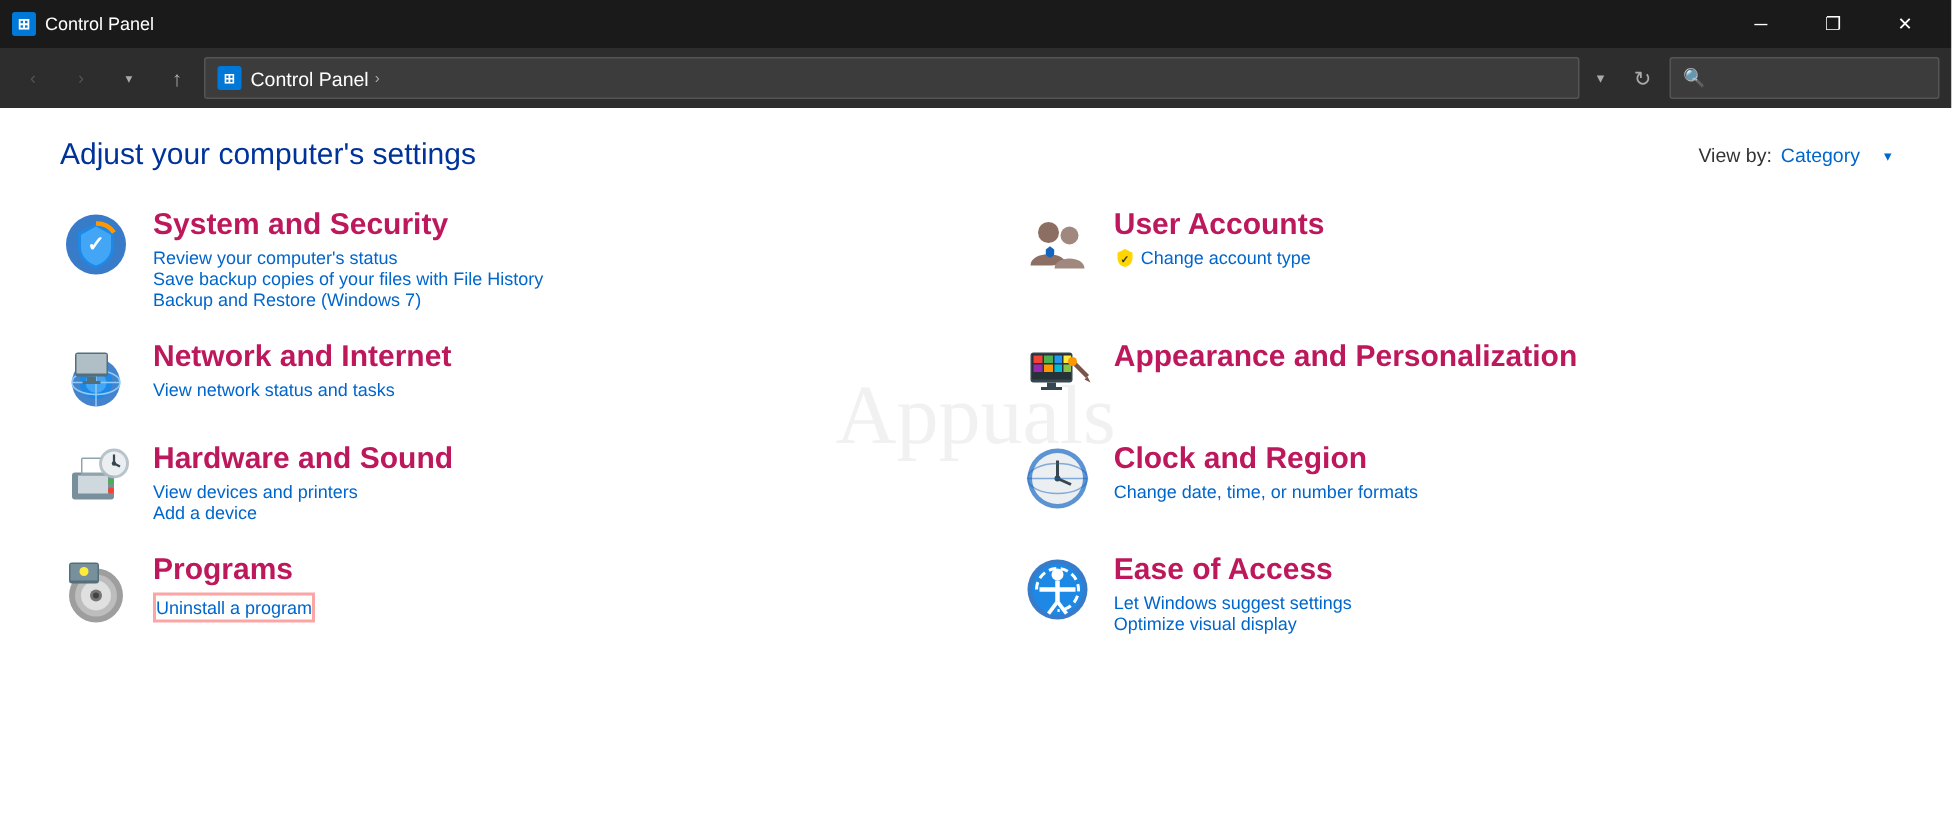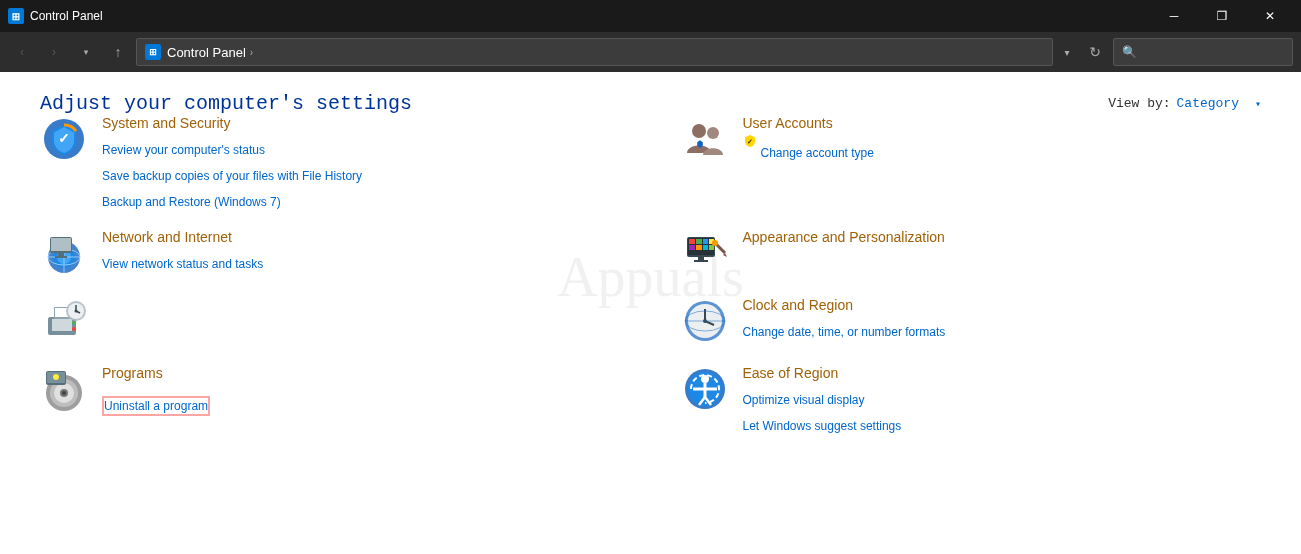--- a/index.html
+++ b/index.html
@@ -94,21 +94,21 @@
 
     
     .main-content {
       background: #fff;
       padding: 20px 40px 20px 40px;
       height: calc(554px - 72px);
       overflow-y: auto;
     }
     .page-header {
       display: flex; align-items: center; justify-content: space-between;
-      font-family: Liberation Mono, monospace;
+      margin-bottom: 24px;
     }
     .page-title {
       font-size: 20px; color: #003399; font-weight: 300;
     }
     .view-by {
       display: flex; align-items: center; gap: 6px;
       font-size: 13px; color: #333; justify-content: space-between;
     }
     .view-by-label { color: #333; }
     .view-by-value {
@@ -129,27 +129,27 @@
       margin-bottom: 20px;
       gap: 14px;
     }
     .category-icon {
       width: 48px; height: 48px;
       flex-shrink: 0;
       display: flex; align-items: center; justify-content: center;
     }
     .category-content { flex: 1; }
     .category-title {
-      font-size: 14px; color: #a16207; font-weight: 400;
+      font-size: 20px; color: #be185d; font-weight: 700;
       cursor: pointer; text-decoration: none;
       display: block; margin-bottom: 3px;
     }
     .category-link {
       font-size: 12px; color: #0066cc;
-      display: block; cursor: pointer; margin-top: 12px;
+      display: block; cursor: pointer; margin-top: 0;
     }
     .category-link.highlighted {
       display: inline-block;
       border: 2px solid #fca5a5;
       padding: 1px 0;
     }
 
     
     .watermark {
       position: fixed;
@@ -314,20 +314,25 @@
           <rect x="14" y="10" width="16" height="12" rx="1" fill="#90a4ae"></rect>
           <rect x="15" y="11" width="14" height="9" fill="#fff"></rect>
 
           <circle cx="36" cy="14" r="10" fill="#b0bec5" opacity="0.9"></circle>
           <circle cx="36" cy="14" r="8" fill="#eceff1"></circle>
           <circle cx="36" cy="14" r="1.5" fill="#37474f"></circle>
           <line x1="36" y1="14" x2="36" y2="8" stroke="#37474f" stroke-width="1.5"></line>
           <line x1="36" y1="14" x2="40" y2="16" stroke="#37474f" stroke-width="1.5"></line>
         </svg>
       </div>
+      <div class="category-content">
+        <a class="category-title">Hardware and Sound</a>
+        <a class="category-link">View devices and printers</a>
+        <a class="category-link">Add a device</a>
+      </div>
     </div>
 
     <div class="category-item">
       <div class="category-icon">
         <svg width="48" height="48" viewBox="0 0 48 48">
           <circle cx="24" cy="24" r="20" fill="#1565c0" opacity="0.7"></circle>
           <circle cx="24" cy="24" r="17" fill="#eceff1"></circle>
           <circle cx="24" cy="24" r="2" fill="#37474f"></circle>
           <line x1="24" y1="24" x2="24" y2="12" stroke="#37474f" stroke-width="2"></line>
           <line x1="24" y1="24" x2="33" y2="28" stroke="#37474f" stroke-width="2"></line>
@@ -374,23 +379,23 @@
           <circle cx="24" cy="14" r="4" fill="white"></circle>
           <line x1="24" y1="18" x2="24" y2="32" stroke="white" stroke-width="3"></line>
           <line x1="12" y1="24" x2="36" y2="24" stroke="white" stroke-width="3"></line>
           <line x1="24" y1="32" x2="18" y2="40" stroke="white" stroke-width="2.5"></line>
           <line x1="24" y1="32" x2="30" y2="40" stroke="white" stroke-width="2.5"></line>
 
           <path d="M10 24 A14 14 0 1 1 24 38" fill="none" stroke="white" stroke-width="2" stroke-dasharray="5 3"></path>
         </svg>
       </div>
       <div class="category-content">
-        <a class="category-title">Ease of Region</a>
+        <a class="category-title">Ease of Access</a>
+        <a class="category-link">Let Windows suggest settings</a>
         <a class="category-link">Optimize visual display</a>
-        <a class="category-link">Let Windows suggest settings</a>
       </div>
     </div>
 
   </div>
 </div>
 
 <div class="watermark" style="font-size:56px; font-family: Liberation Serif, serif; opacity:0.12; color:#888; position:fixed; top:50%; left:50%; transform:translate(-50%,-50%); pointer-events:none; z-index:100;">
   Appuals
 </div>
 

